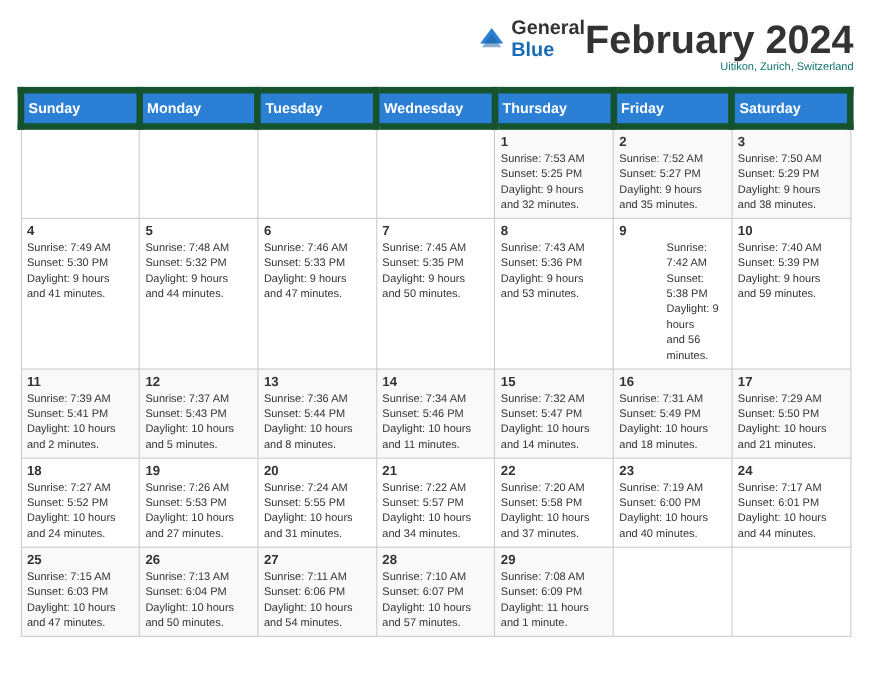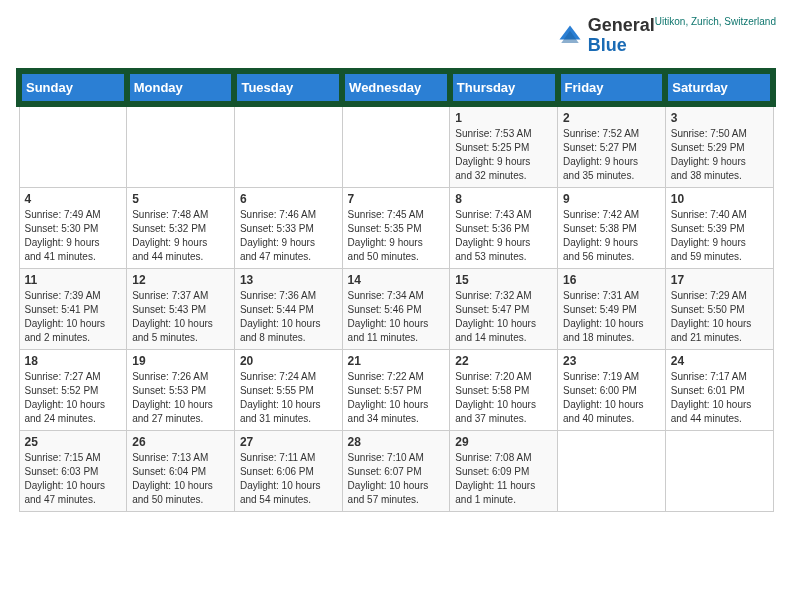--- a/index.html
+++ b/index.html
@@ -99,20 +99,21 @@
       <polygon points="16,10 26,24 6,24" fill="#1a5fa0" opacity="0.5"></polygon>
     </svg>
     <div>
       <div class="logo-text">
         <span class="logo-general">General</span><br>
         <span class="logo-blue">Blue</span>
       </div>
     </div>
   </div>
   <div class="title-block">
+    <div class="month-title">February 2024</div>
     <div class="location">Uitikon, Zurich, Switzerland</div>
   </div>
 </div>
 
 <table>
   <thead>
     <tr>
       <th>Sunday</th>
       <th>Monday</th>
       <th>Tuesday</th>
@@ -181,21 +182,21 @@
         </td>
         <td>
           <span class="day-number">8</span>
           <div class="cell-content" style="white-space: pre-line;">Sunrise: 7:43 AM
 Sunset: 5:36 PM
 Daylight: 9 hours
 and 53 minutes.</div>
         </td>
         <td>
           <span class="day-number">9</span>
-          <div class="cell-content" style="white-space: pre-line;">Sunrise: 7:42 AM
+          <div class="cell-content" style="white-space: pre-line; margin-left: 43px;">Sunrise: 7:42 AM
 Sunset: 5:38 PM
 Daylight: 9 hours
 and 56 minutes.</div>
         </td>
         <td>
           <span class="day-number">10</span>
           <div class="cell-content" style="white-space: pre-line;">Sunrise: 7:40 AM
 Sunset: 5:39 PM
 Daylight: 9 hours
 and 59 minutes.</div>

